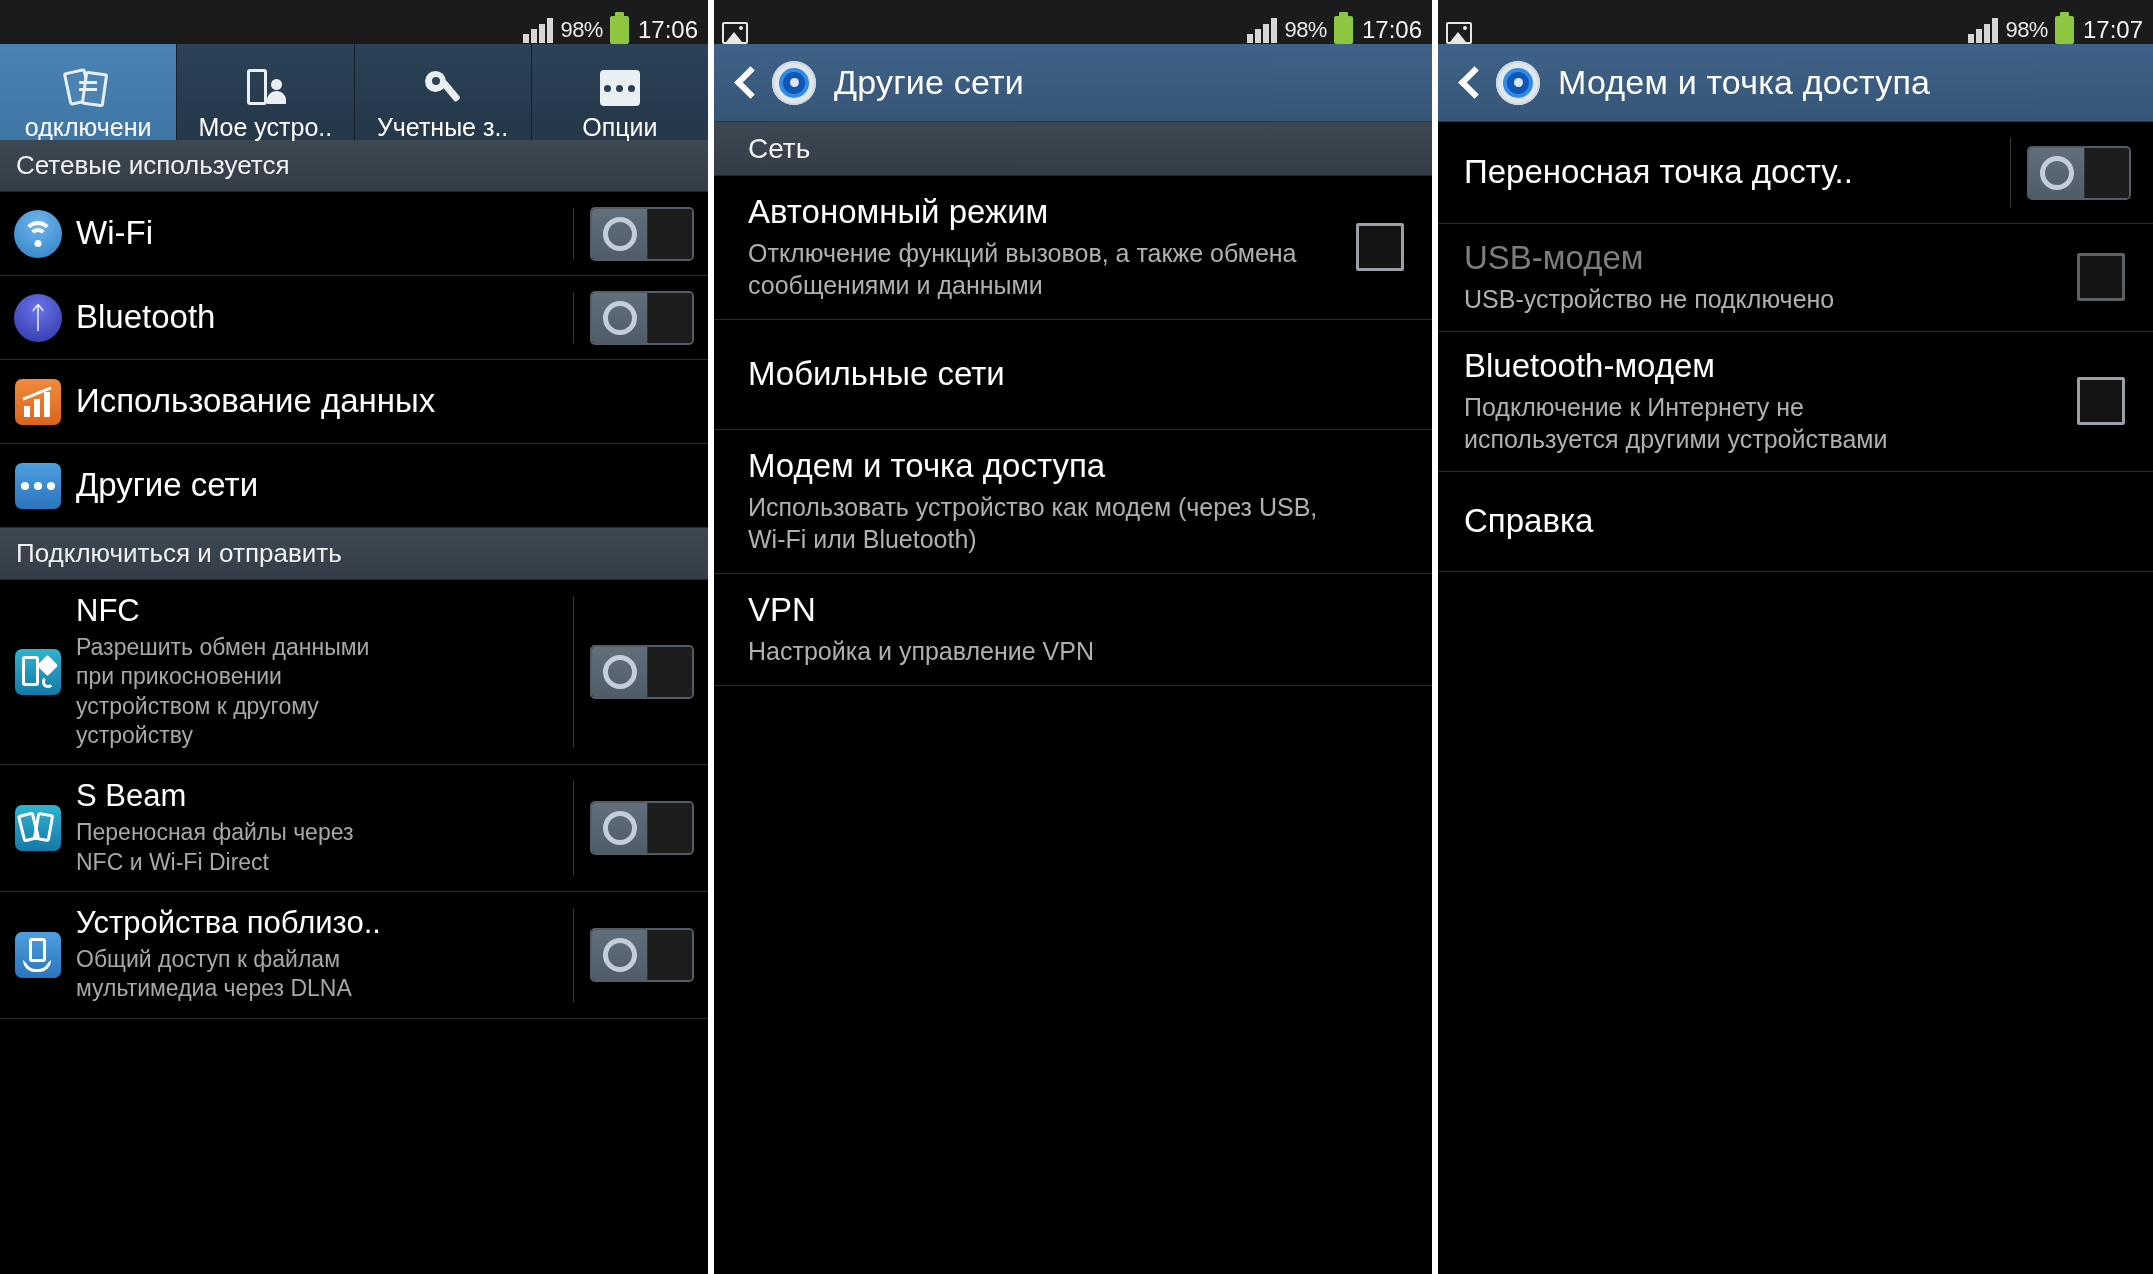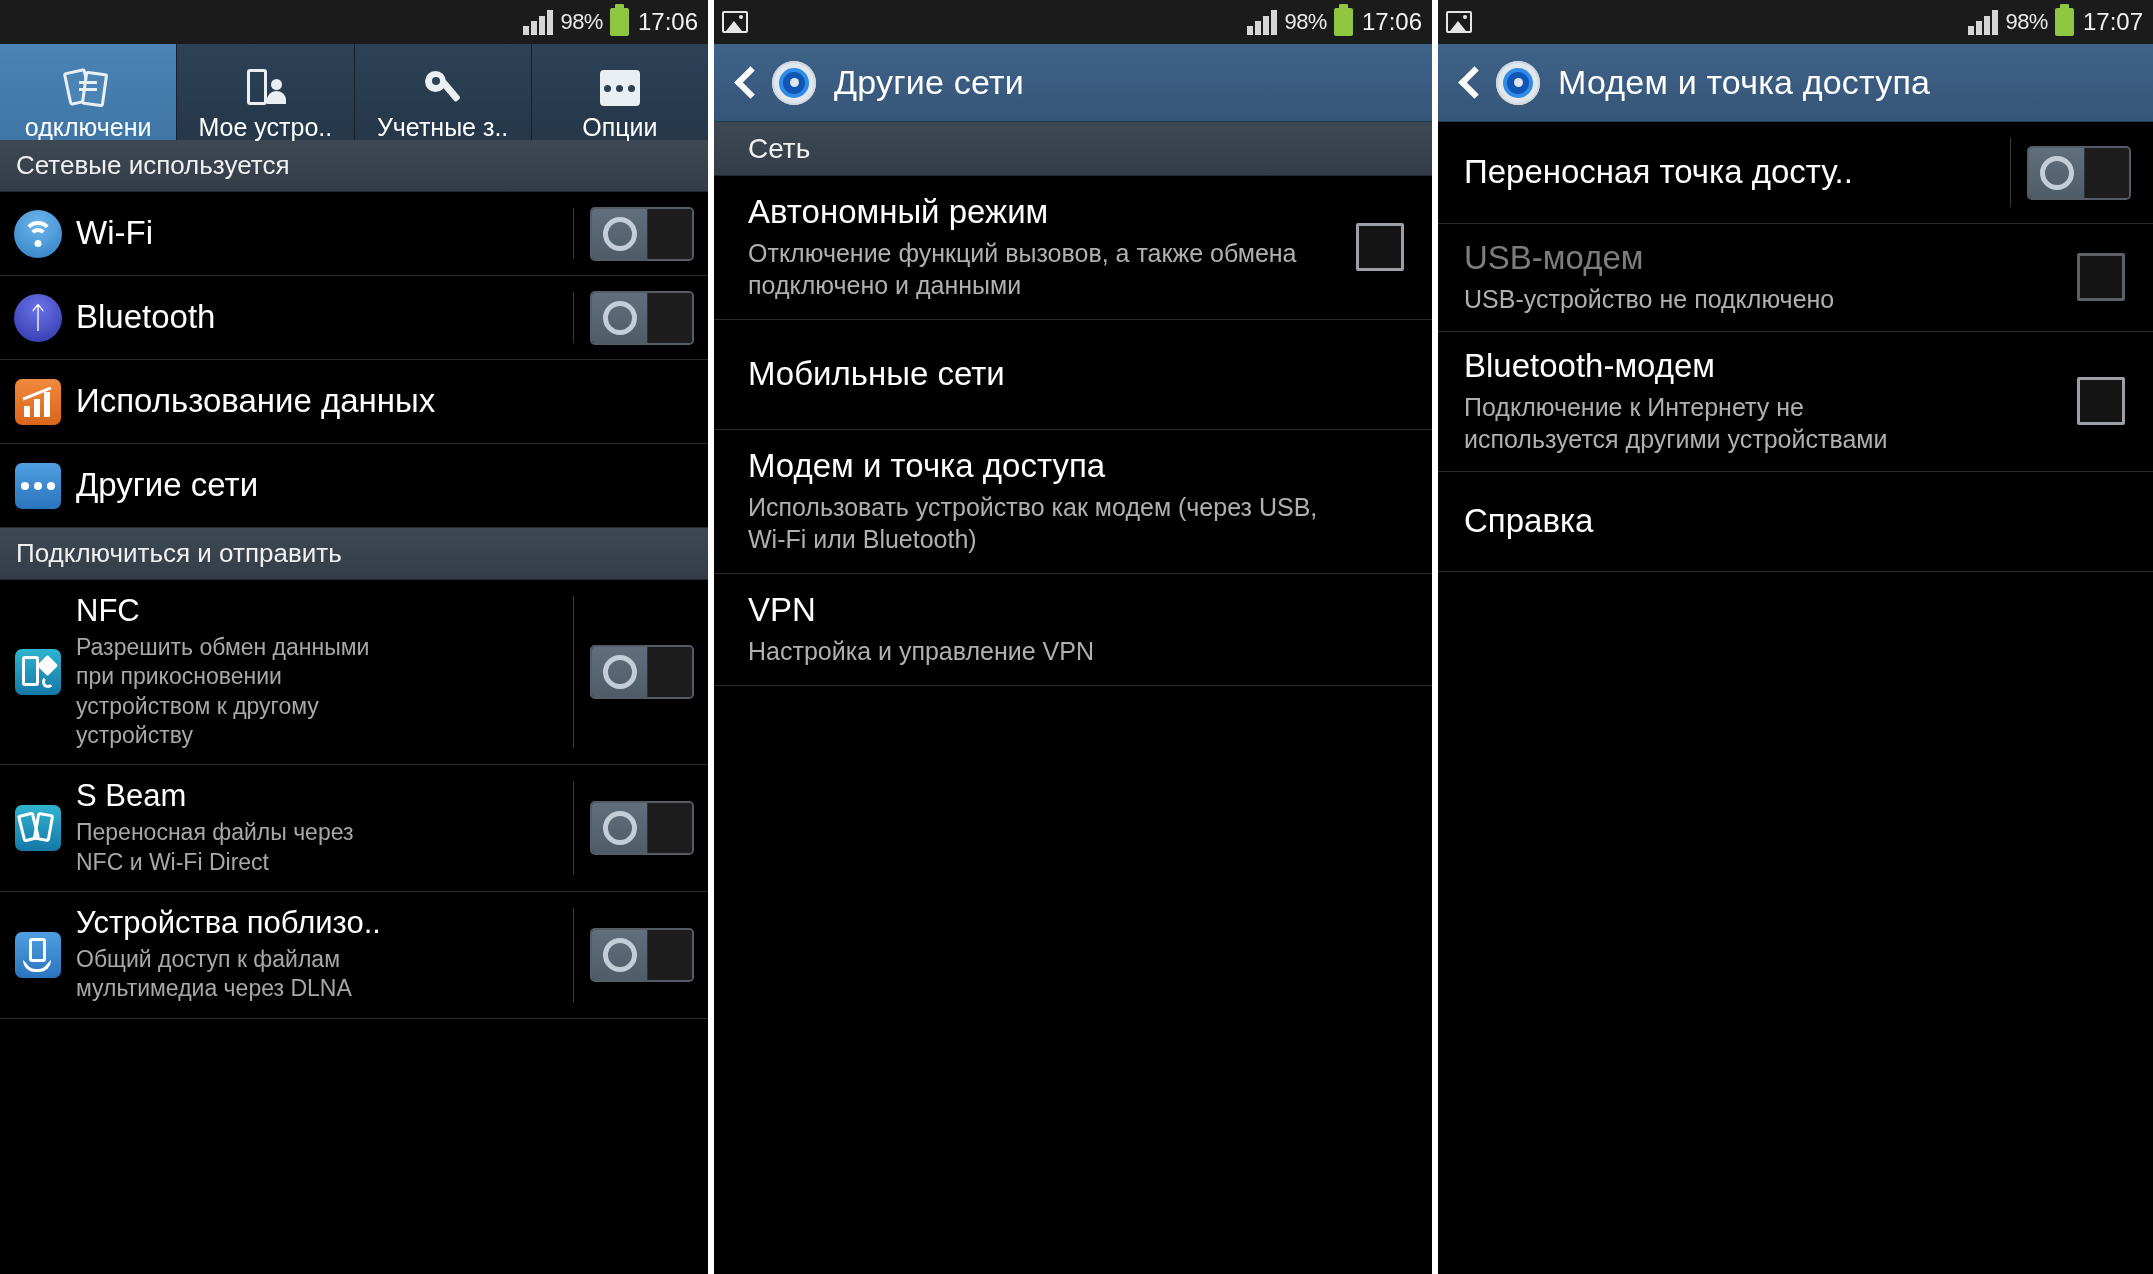--- a/index.html
+++ b/index.html
@@ -13,21 +13,21 @@
   .screens{ display:flex; width:2153px; height:1274px; }
   .panel{ position:relative; height:1274px; background:#000; overflow:hidden; }
   .p1{ width:708px; }
   .sep{ width:6px; background:#fff; height:1274px; flex:0 0 6px; }
   .p2{ width:718px; }
   .p3{ width:715px; }
 
   
   .statusbar{
     height:44px; background:#1b1b1b;
-    display:flex; align-items:center;
+    display:flex; align-items:flex-end;
     padding:0 10px 0 8px;
     position:relative;
   }
   .sb-left{ display:flex; align-items:center; gap:6px; }
   .sb-right{ margin-left:auto; display:flex; align-items:center; gap:7px; }
   .pic-icon{
     width:26px; height:22px; border:2px solid #e6e6e6; border-radius:2px;
     position:relative; overflow:hidden; background:#1b1b1b;
   }
   .pic-icon::before{
@@ -461,21 +461,21 @@
         <span class="core"></span>
       </span>
       <span class="ab-title">Другие сети</span>
     </div>
 
     <div class="sect">Сеть</div>
 
     <div class="row">
       <span class="row-txt">
         <span class="row-title">Автономный режим</span>
-        <span class="row-sub" style="display:block;max-width:560px">Отключение функций вызовов, а также обмена подключено и данными</span>
+        <span class="row-sub" style="display:block;max-width:560px">Отключение функций вызовов, а также обмена сообщениями и данными</span>
       </span>
       <span class="row-ctl" style="padding-right:28px">
         <span class="checkbox"></span>
       </span>
     </div>
 
     <div class="row" style="height:110px">
       <span class="row-txt">
         <span class="row-title">Мобильные сети</span>
       </span>

